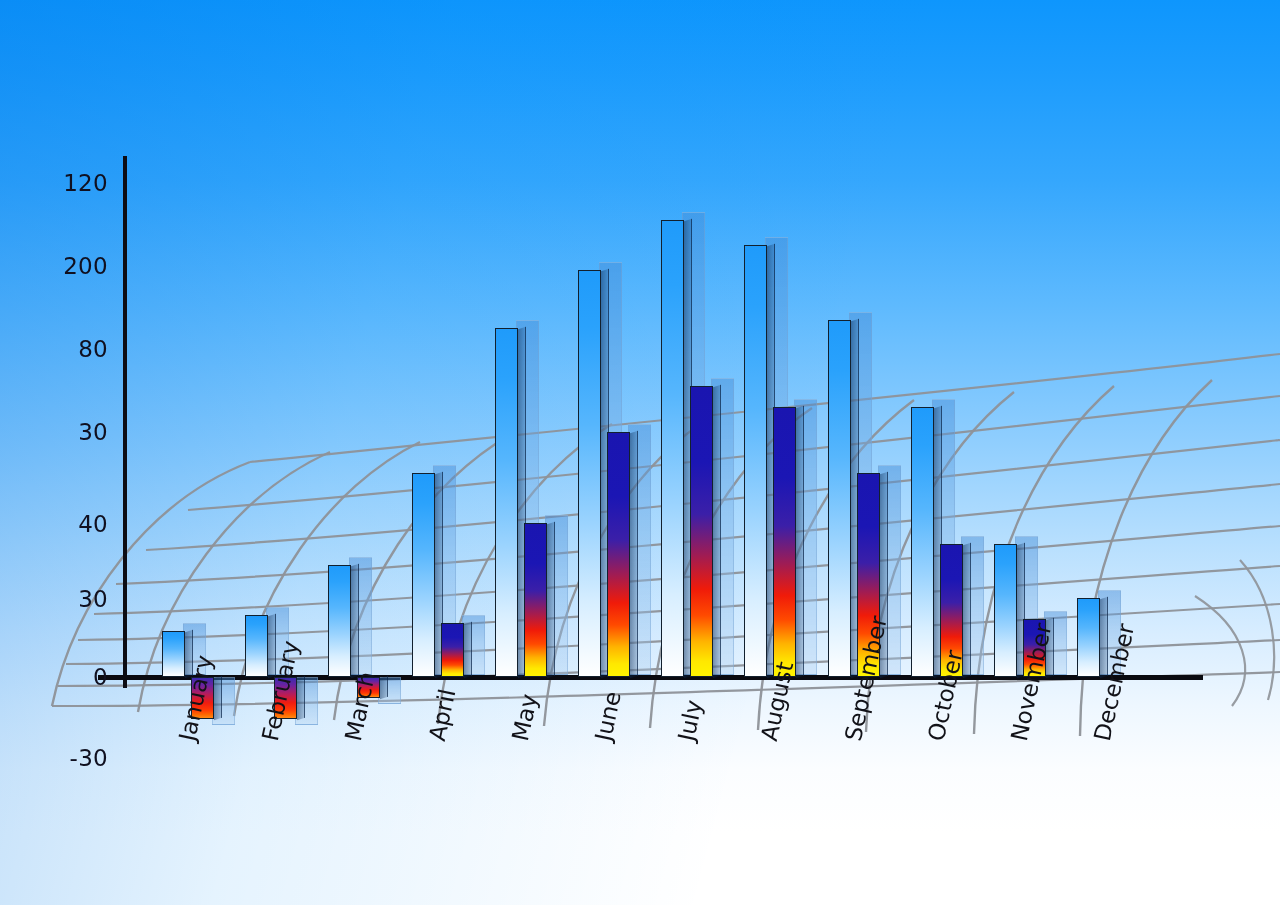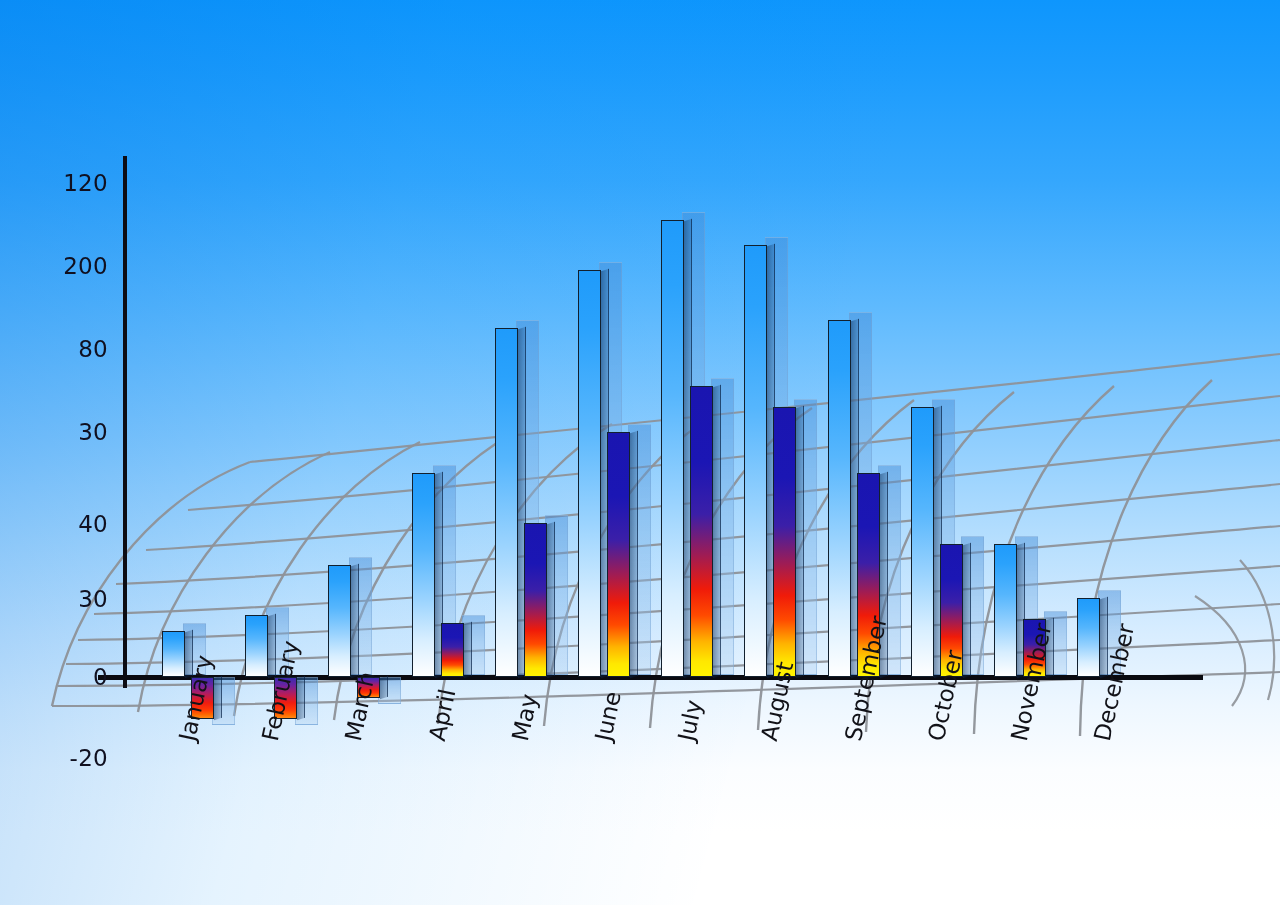--- a/index.html
+++ b/index.html
@@ -117,21 +117,21 @@
   <div class="axis-v" style="left:123px;top:156px;height:532px;"></div>
   <div class="axis-h" style="left:98px;top:675px;width:1105px;"></div>
 
   <div class="ytick" style="left:42px;top:170px;width:66px;">120</div>
   <div class="ytick" style="left:42px;top:253px;width:66px;">200</div>
   <div class="ytick" style="left:42px;top:336px;width:66px;">80</div>
   <div class="ytick" style="left:42px;top:419px;width:66px;">30</div>
   <div class="ytick" style="left:42px;top:503px;width:66px;margin-top:8px;">40</div>
   <div class="ytick" style="left:42px;top:586px;width:66px;">30</div>
   <div class="ytick" style="left:42px;top:664px;width:66px;">0</div>
-  <div class="ytick" style="left:42px;top:745px;width:66px;">-20</div>
+  <div class="ytick" style="left:42px;top:745px;width:66px;">-30</div>
 
   <div id="bars-layer">
       <div class="shadowbar" style="left:183px;top:623.295px;width:23px;height:51.705000000000005px;"></div>
       <div class="bar" style="left:162px;top:631.295px;width:23px;height:45.705000000000005px;">
         <div class="face g-blue" style=""></div>
         <div class="side" style="left:23px;width:8px;transform:skewY(-18deg);"></div>
       </div>
       <div class="shadowbar" style="left:212px;top:677px;width:23px;height:47.550000000000004px;"></div>
       <div class="bar" style="left:191px;top:677px;width:23px;height:41.550000000000004px;">
         <div class="face g-neg" style=""></div>

